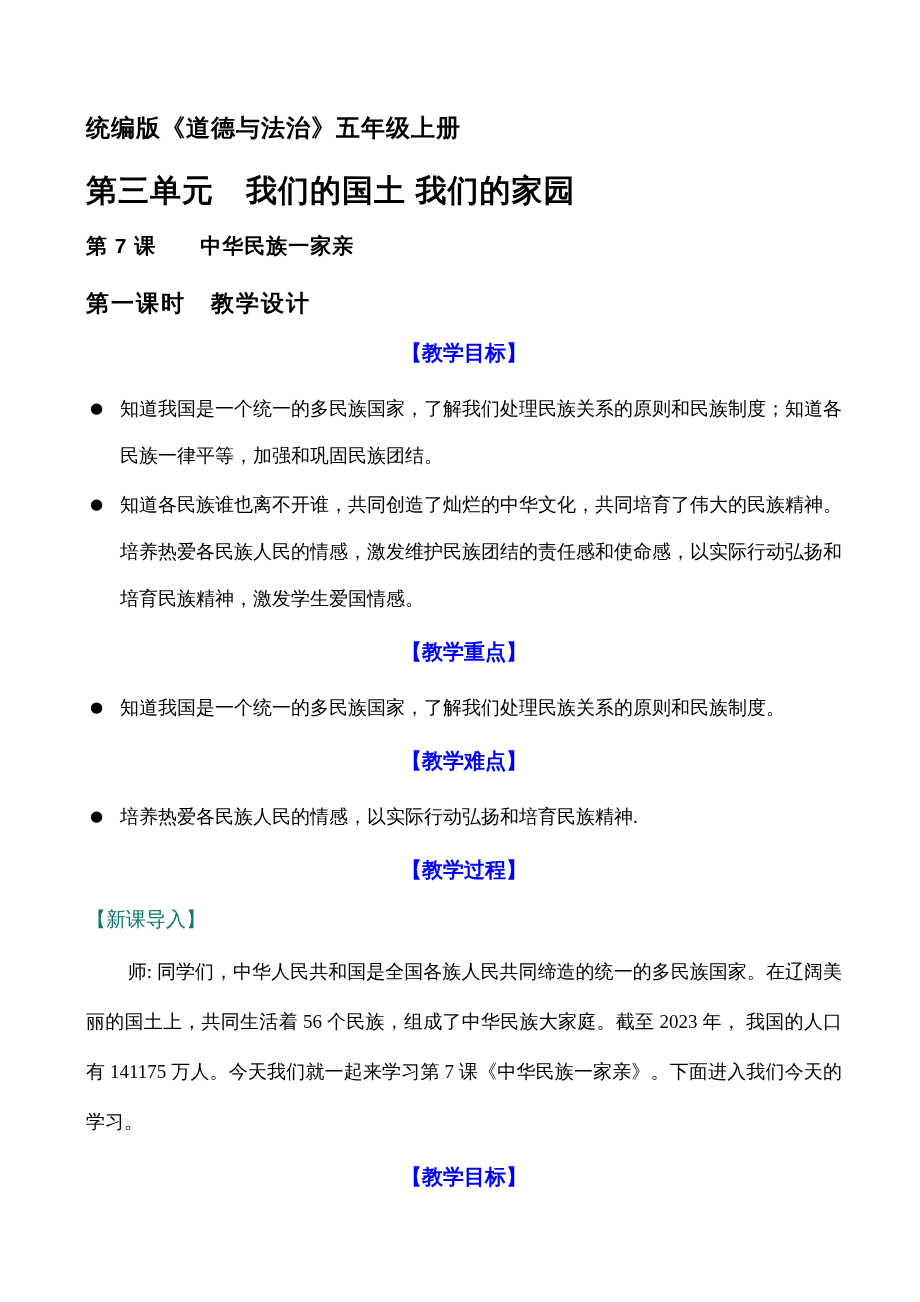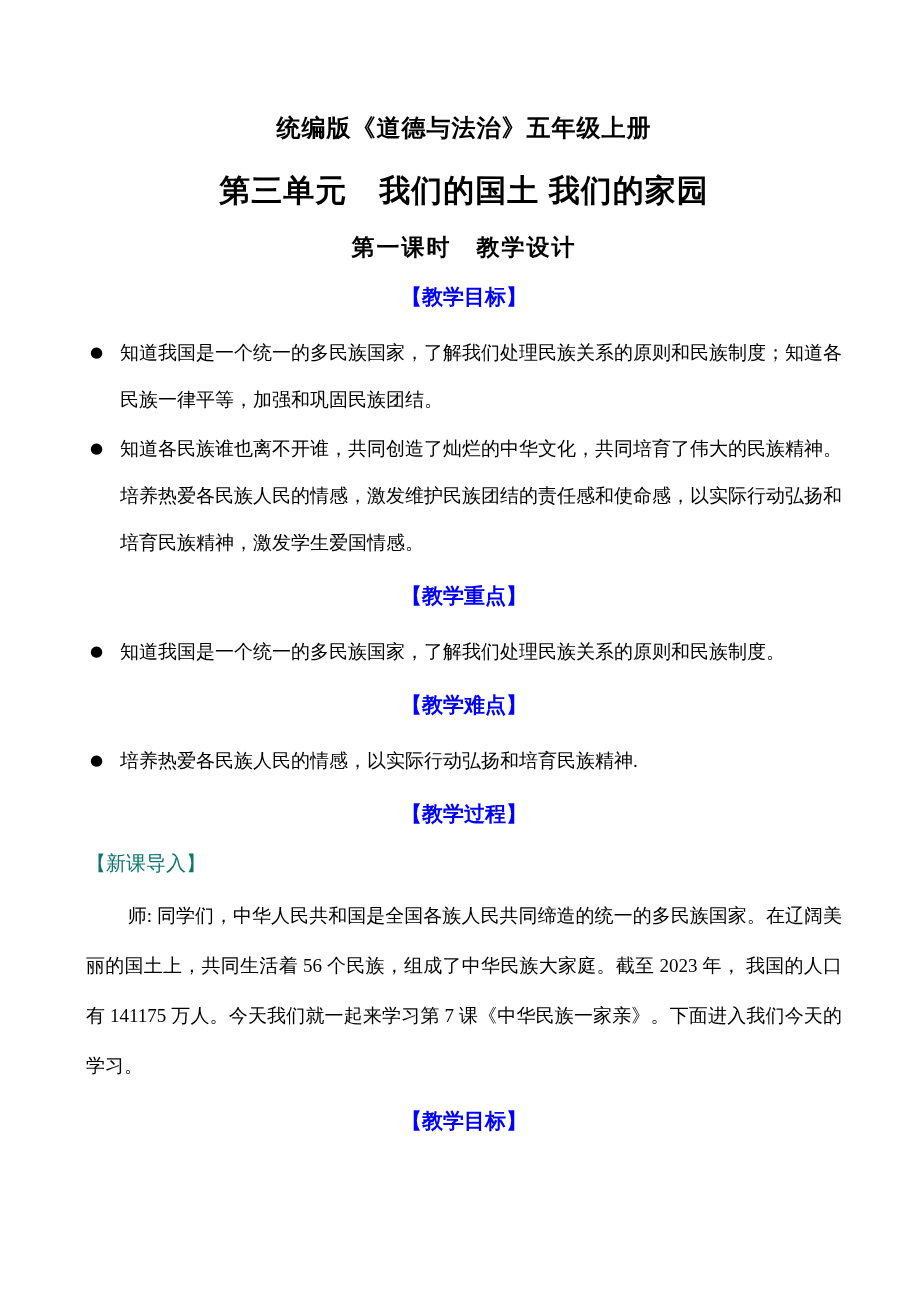--- a/index.html
+++ b/index.html
@@ -10,21 +10,21 @@
   .page {
     width: 920px;
     min-height: 1302px;
     box-sizing: border-box;
     padding: 112px 78px 60px 86px;
     background: #ffffff;
     color: #000000;
     font-family: "Liberation Serif", "DejaVu Serif", serif;
   }
   .heading {
-    text-align: center;
+    text-align: left;
     font-family: "Liberation Sans", "DejaVu Sans", sans-serif;
     font-weight: bold;
     margin: 0;
   }
   .title-1 { font-size: 24px; margin-bottom: 26px; letter-spacing: 1px; }
   .title-2 { font-size: 31px; margin-bottom: 20px; letter-spacing: 1px; }
   .title-3 { font-size: 21px; margin-bottom: 28px; letter-spacing: 1px; }
   .title-4 { font-size: 23px; margin-bottom: 20px; letter-spacing: 2px; }
 
   .section-header {
@@ -68,20 +68,21 @@
     margin: 6px 0 10px 0;
   }
 </style>
 </head>
 <body>
 
 <div class="page">
 
   <h1 class="heading title-1">统编版《道德与法治》五年级上册</h1>
   <h1 class="heading title-2">第三单元　我们的国土 我们的家园</h1>
+  <h2 class="heading title-3">第 7 课　　中华民族一家亲</h2>
   <h2 class="heading title-4">第一课时　教学设计</h2>
 
   <div class="section-header">【教学目标】</div>
 
   <div class="bullet-item">
     <span class="bullet-mark">●</span>
     <span class="bullet-text">知道我国是一个统一的多民族国家，了解我们处理民族关系的原则和民族制度；知道各民族一律平等，加强和巩固民族团结。</span>
   </div>
   <div class="bullet-item">
     <span class="bullet-mark">●</span>

